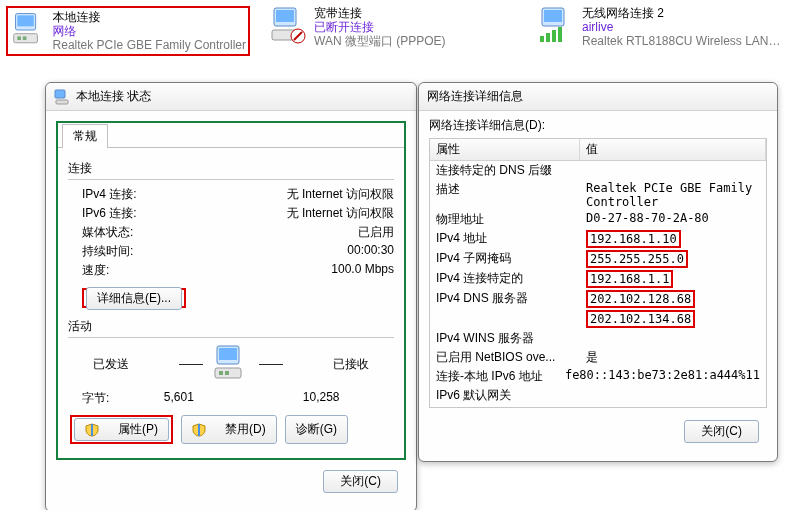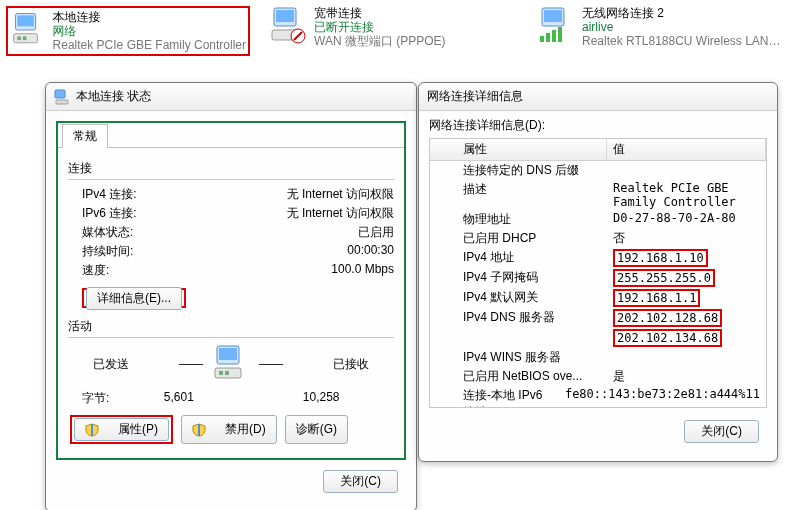--- a/index.html
+++ b/index.html
@@ -12,21 +12,21 @@
     width: 797px;
     height: 510px;
     position: relative;
   }
   
   .conn-row { display: flex; gap: 18px; padding: 6px 6px 18px 6px; }
   .conn-item { display: flex; gap: 6px; width: 250px; }
   .conn-item.selected { border: 2px solid #d00; padding: 2px; width: 244px; }
   .conn-icon { width: 40px; height: 40px; }
   .conn-text { display: flex; flex-direction: column; line-height: 14px; }
-  .conn-text .sub { color: #15803d; }
+  .conn-text .sub { color: #6d28d9; }
   .conn-text .sub2 { color: #777; white-space: nowrap; overflow: hidden; text-overflow: ellipsis; max-width: 200px; }
 
   
   .dialog {
     position: absolute;
     border: 1px solid #7a7a7a;
     border-radius: 6px;
     background: #fefefe;
     box-shadow: 0 2px 6px rgba(0,0,0,.25);
   }
@@ -77,21 +77,21 @@
   .closebtn-row { display: flex; justify-content: flex-end; padding: 4px 8px 8px 0; }
 
   .activity { display: flex; align-items: center; justify-content: space-around; margin: 6px 0; }
   .act-icon { width: 48px; height: 40px; }
   .redbox { border: 2px solid #d00; padding: 1px 2px; }
 
   
   .listview { border: 1px solid #c8c8c8; height: 270px; overflow: auto; margin: 4px 0 8px 0; }
   .lv-head { display: flex; border-bottom: 1px solid #d0d0d0; background: linear-gradient(#fdfdfd,#ededed); }
   .lv-head div { padding: 2px 6px; border-right: 1px solid #d8d8d8; }
-  .col1 { width: 150px; margin-left: 27px; }
+  .col1 { width: 150px; }
   .col2 { flex: 1; }
   .lv-row { display: flex; }
   .lv-row div { padding: 1px 6px; }
   .lv-row .col2 { font-family: SimSun, monospace; }
   .val-red { border: 2px solid #d00; display: inline-block; padding: 0 2px; }
 
   svg { display: block; }
 </style>
 </head>
 <body>
@@ -252,33 +252,29 @@
           </div>
           <div class="lv-row">
             <div class="col1">描述</div>
             <div class="col2">Realtek PCIe GBE Family Controller</div>
           </div>
           <div class="lv-row">
             <div class="col1">物理地址</div>
             <div class="col2">D0-27-88-70-2A-80</div>
           </div>
           <div class="lv-row">
-            <div class="col1">已启用 DHCP</div>
-            <div class="col2">否</div>
-          </div>
-          <div class="lv-row">
             <div class="col1">IPv4 地址</div>
             <div class="col2"><span class="val-red">192.168.1.10</span></div>
           </div>
           <div class="lv-row">
             <div class="col1">IPv4 子网掩码</div>
             <div class="col2"><span class="val-red">255.255.255.0</span></div>
           </div>
           <div class="lv-row">
-            <div class="col1">IPv4 默认网关</div>
+            <div class="col1">IPv4 连接特定的</div>
             <div class="col2"><span class="val-red">192.168.1.1</span></div>
           </div>
           <div class="lv-row">
             <div class="col1">IPv4 DNS 服务器</div>
             <div class="col2"><span class="val-red">202.102.128.68</span></div>
           </div>
           <div class="lv-row">
             <div class="col1"></div>
             <div class="col2"><span class="val-red">202.102.134.68</span></div>
           </div>

